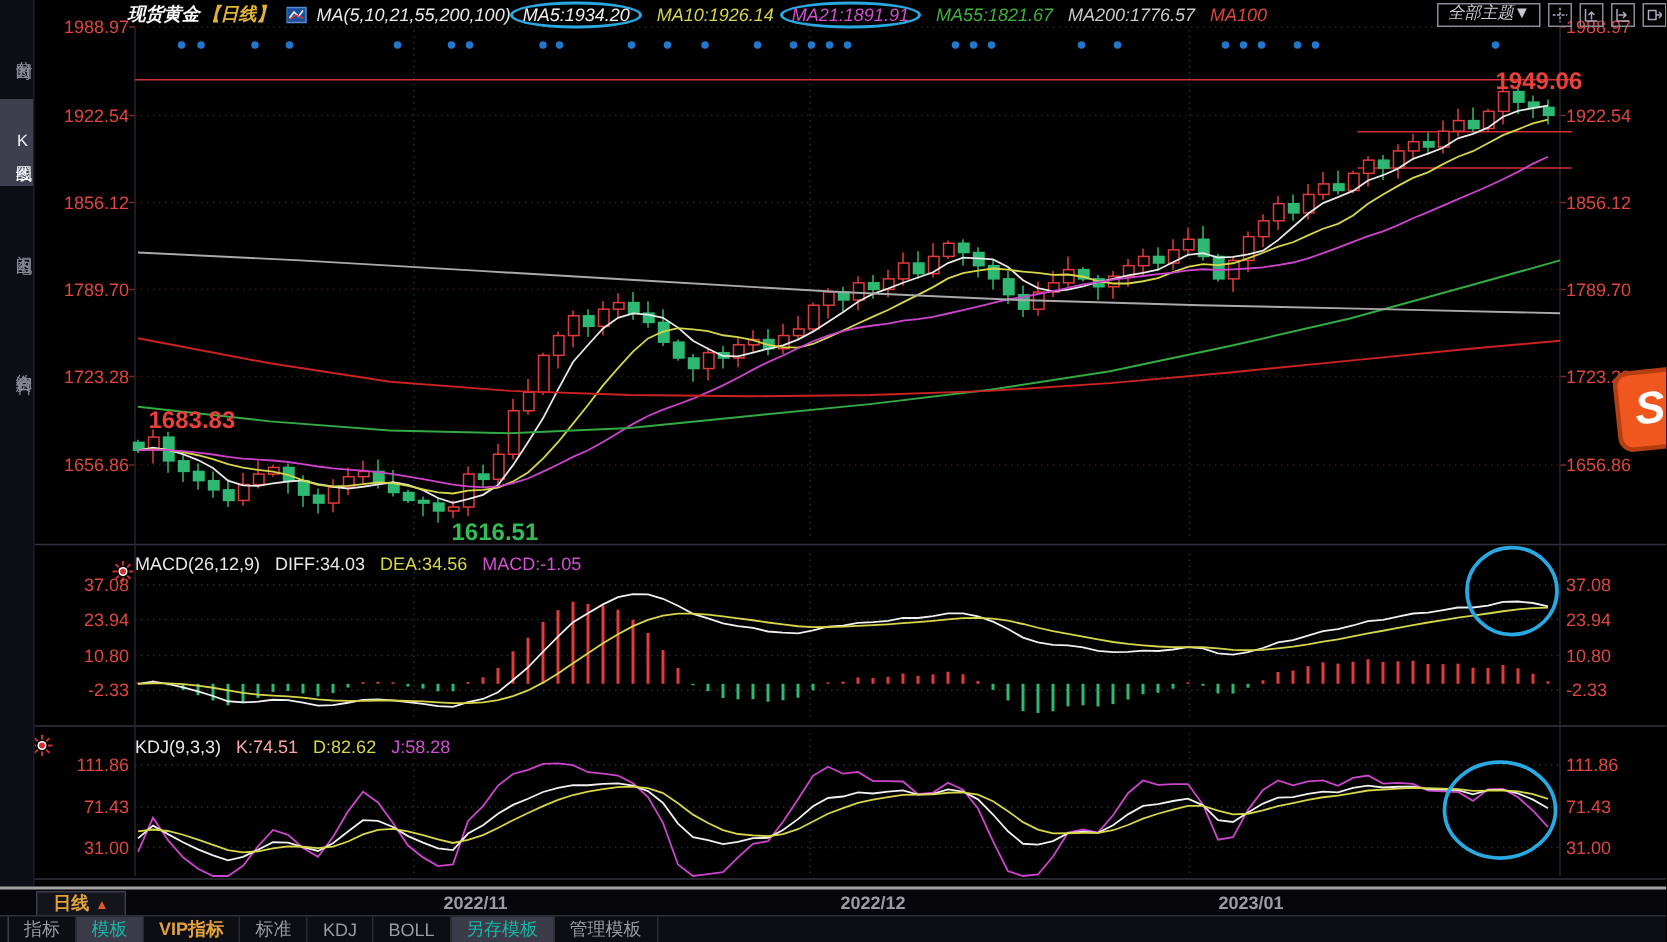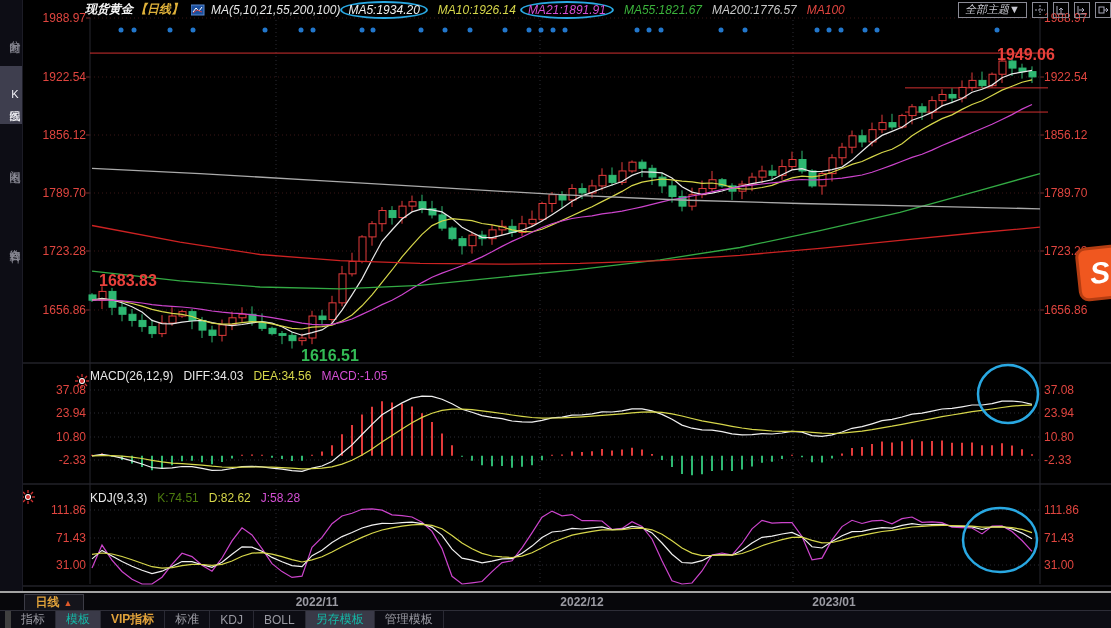--- a/index.html
+++ b/index.html
@@ -39,21 +39,21 @@
               background:#14141b;color:#e0a23a;font-size:12px;font-weight:bold;display:flex;
               align-items:center;justify-content:center;gap:4px;cursor:pointer;}
   .period-box .arr{color:#e05a2a;font-size:9px;}
   .date-label{position:absolute;top:2px;transform:translateX(-50%);color:#9a9aa2;font-size:12px;
               font-weight:bold;margin-left:17px;}
   .toolbar{position:absolute;left:0;top:610px;width:1111px;height:18px;background:#0d0d14;
            border-top:1px solid #2e2e38;display:flex;align-items:stretch;font-size:12px;
            padding-left:5px;z-index:5;box-sizing:border-box;}
   .tab{display:flex;align-items:center;padding:0 10px;color:#9a9aa2;border-right:1px solid #2a2a34;
        cursor:pointer;}
-  .tab:first-child{border-left:6px solid #404040;}
+  .tab:first-child{border-left:1px solid #404040;}
   .tab.active{background:#3a3a48;color:#14b8a6;}
   .tab.vip{color:#e0a23a;font-weight:bold;}
   
   .badge{position:absolute;right:-12px;top:246px;width:40px;height:48px;background:#f0571f;
          border:3px solid #b43d12;border-radius:10px;transform:rotate(-6deg);color:#fff;
          font-weight:bold;font-style:italic;font-size:30px;display:flex;align-items:center;
          justify-content:center;z-index:4;cursor:pointer;}
 </style>
 </head>
 <body>
@@ -513,21 +513,21 @@
 
   <div class="panel-hdr" style="top:369px;">
     <span style="color:#e8e8e8;">MACD(26,12,9)</span>
     <span style="color:#e8e8e8;">DIFF:34.03</span>
     <span style="color:#d6d64a;">DEA:34.56</span>
     <span style="color:#d44fd4;">MACD:-1.05</span>
   </div>
 
   <div class="panel-hdr" style="top:491px;">
     <span style="color:#e8e8e8;">KDJ(9,3,3)</span>
-    <span style="color:#4d7c0f;">K:74.51</span>
+    <span style="color:#fca5a5;">K:74.51</span>
     <span style="color:#d6d64a;">D:82.62</span>
     <span style="color:#d44fd4;">J:58.28</span>
   </div>
 
   <div id="axis-labels">
       <div class="axl left" style="top: 11px;">1988.97</div>
       <div class="axl right" style="top: 11px;">1988.97</div>
       <div class="axl left" style="top: 70px;">1922.54</div>
       <div class="axl right" style="top: 70px;">1922.54</div>
       <div class="axl left" style="top: 128px;">1856.12</div>

